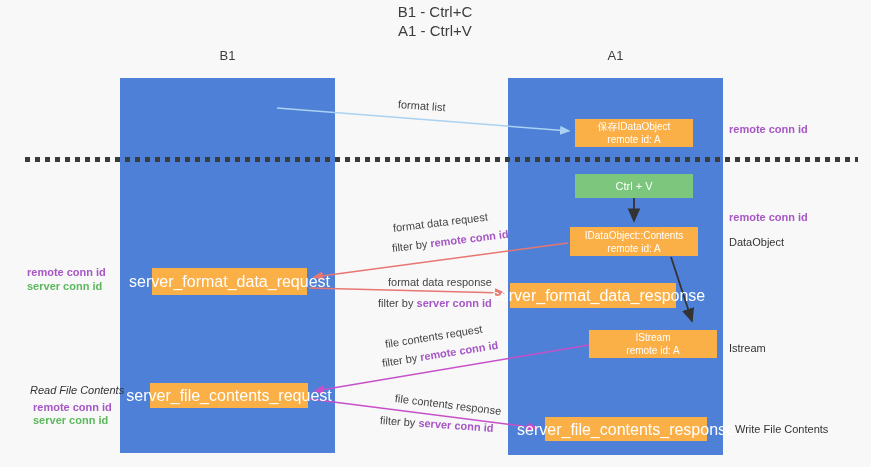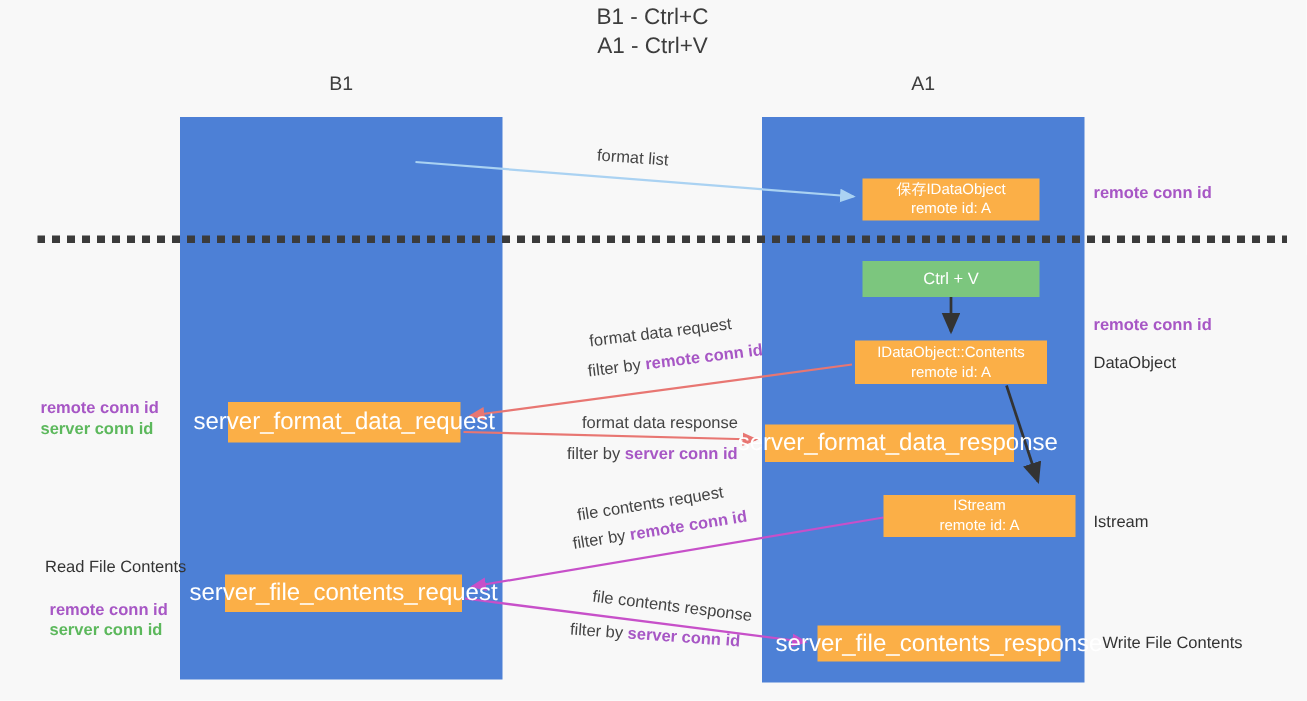--- a/index.html
+++ b/index.html
@@ -113,21 +113,21 @@
   </div>
 
   <div class="ann purple" style="left:729px;top:123px;">remote conn id</div>
   <div class="ann purple" style="left:729px;top:211px;">remote conn id</div>
   <div class="ann" style="left:729px;top:236px;">DataObject</div>
   <div class="ann" style="left:729px;top:342px;">Istream</div>
   <div class="ann" style="left:735px;top:423px;">Write File Contents</div>
 
   <div class="ann purple" style="left:27px;top:266px;">remote conn id</div>
   <div class="ann greentxt" style="left:27px;top:280px;">server conn id</div>
-  <div class="ann" style="left:30px;top:372px;">Read File Contents</div>
+  <div class="ann" style="left:30px;top:384px;font-style:italic;">Read File Contents</div>
   <div class="ann purple" style="left:33px;top:401px;">remote conn id</div>
   <div class="ann greentxt" style="left:33px;top:414px;">server conn id</div>
 
   <div class="flow rot-p4" style="left:398px;top:98px;">format list</div>
 
   <div class="flow rot-n7" style="left:393px;top:222px;">format data request</div>
   <div class="flow rot-n7" style="left:392px;top:242px;">
     <span>filter by</span>
     <span class="purple">remote conn id</span>
   </div>

